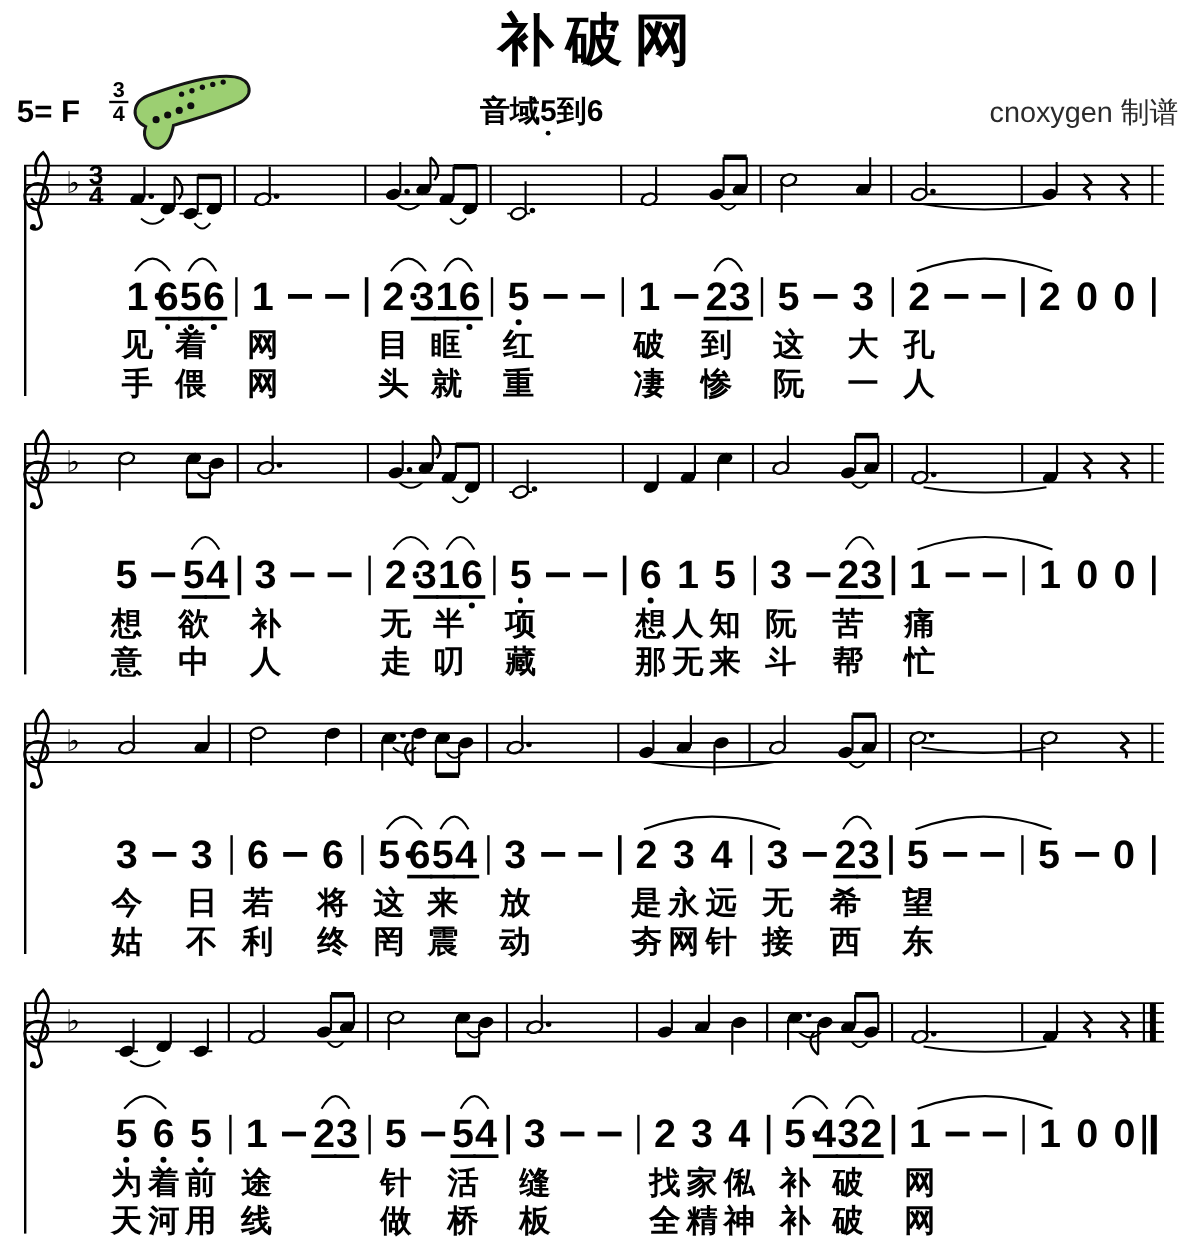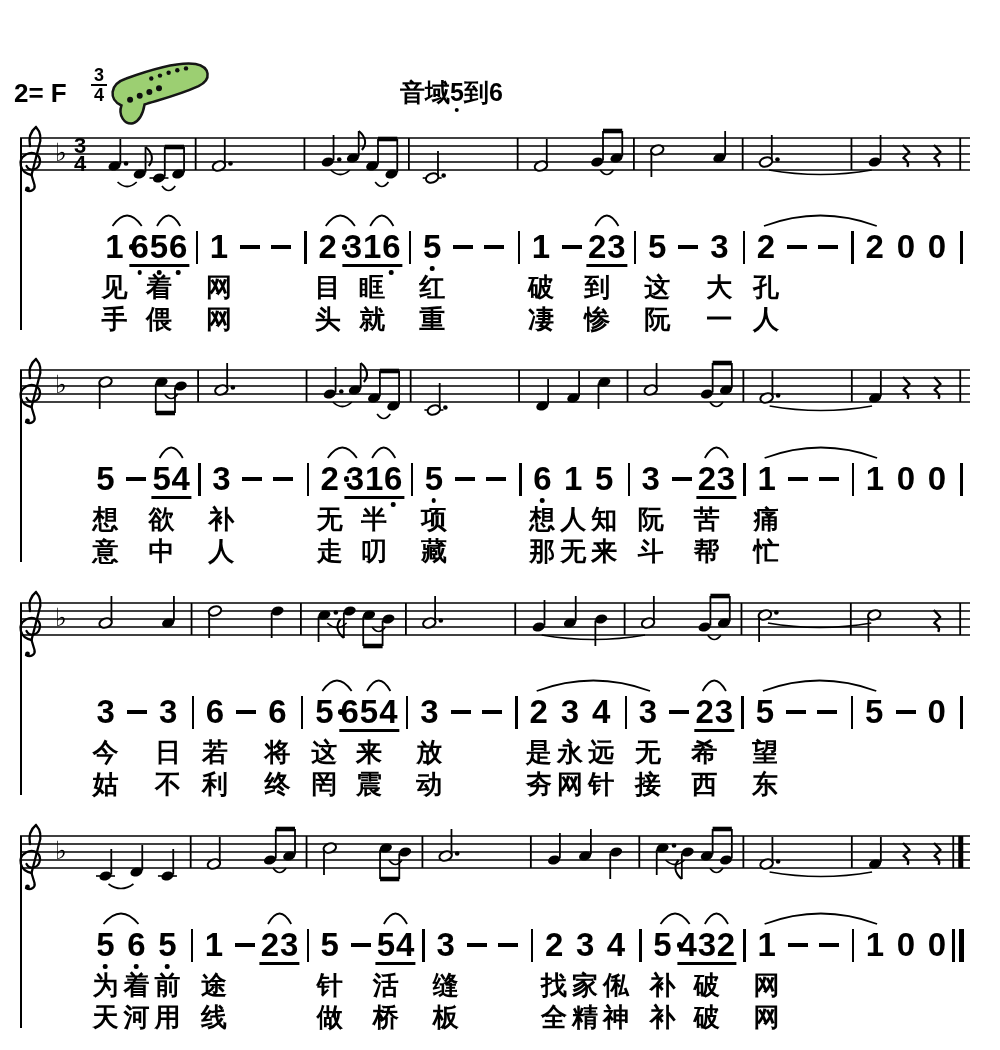--- a/index.html
+++ b/index.html
@@ -31,43 +31,45 @@
   .jp-ul{position:absolute;transform:translateX(-50%);height:2.6px;background:#000;top:34px;}
   .jp-low{position:absolute;transform:translateX(-50%);width:4.6px;height:4.6px;border-radius:50%;background:#000;}
   .jp-dot{position:absolute;width:5.5px;height:5.5px;border-radius:50%;background:#000;top:14px;}
   .lyr{position:absolute;left:0;width:1000px;height:30px;}
   .lyr span{position:absolute;transform:translateX(-50%);font-size:26px;font-weight:700;white-space:nowrap;}
 </style>
 </head>
 <body>
 
 <div class="page">
+  <div class="title">补破网</div>
 
   <div class="meta">
-    <span class="keysig">2= F</span>
+    <span class="keysig">5= F</span>
     <span class="frac"><span class="num">3</span><br><span>4</span></span>
 
     <svg class="ocarina" width="106" height="72" viewBox="0 0 110 72">
       <path d="M 16 50 C 3 44 3 28 21 22 C 46 13 75 4 93 7 C 108 10 110 23 96 30 C 74 40 52 45 40 49 C 38.5 58 35 66 28 68.5 C 19 70 12.5 60 16 50 Z" stroke="#151515" stroke-width="2.6" fill="#9ccf72"></path>
       <g fill="#0d0d0d">
         <circle cx="25" cy="44" r="3.1"></circle>
           <circle cx="35" cy="40" r="3.1"></circle>
         <circle cx="45" cy="36" r="3.1"></circle>
           <circle cx="55" cy="32" r="3.1"></circle>
         <circle cx="47" cy="22" r="2.3"></circle>
           <circle cx="56" cy="19" r="2.3"></circle>
         <circle cx="65" cy="16" r="2.3"></circle>
           <circle cx="74" cy="13.5" r="2.3"></circle>
         <circle cx="83" cy="11.5" r="2.3"></circle>
       </g>
     </svg>
 
 
     <span class="range"><span>音域</span><span class="lownote">5</span><span>到</span><span>6</span></span>
 
+    <span class="credit">cnoxygen 制谱</span>
   </div>
 
   <div id="score">
       <div class="system" style="top: 118px;">
         <svg class="staff" width="1000" height="90">
           <line x1="20" y1="20" x2="970" y2="20" stroke="#000" stroke-width="1.5"></line>
           <line x1="20" y1="28" x2="970" y2="28" stroke="#000" stroke-width="1.5"></line>
           <line x1="20" y1="36" x2="970" y2="36" stroke="#000" stroke-width="1.5"></line>
           <line x1="20" y1="44" x2="970" y2="44" stroke="#000" stroke-width="1.5"></line>
           <line x1="20" y1="52" x2="970" y2="52" stroke="#000" stroke-width="1.5"></line>

